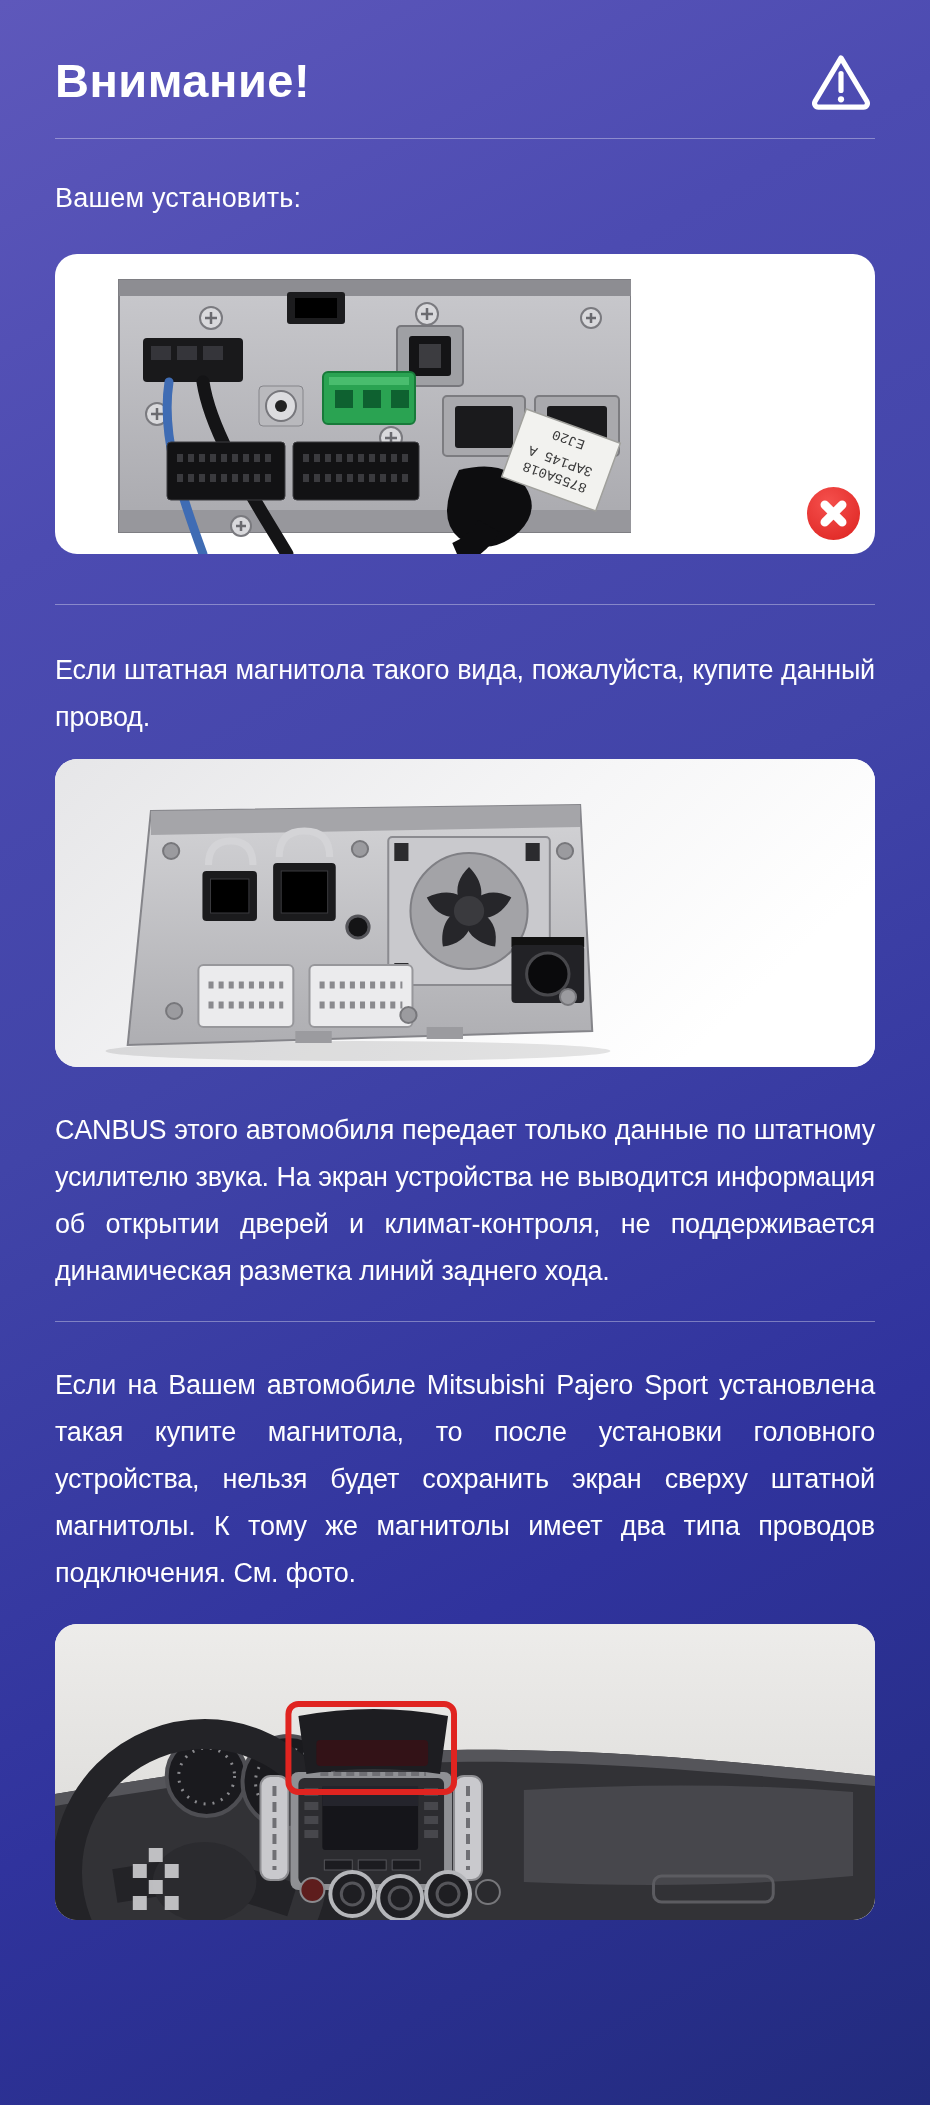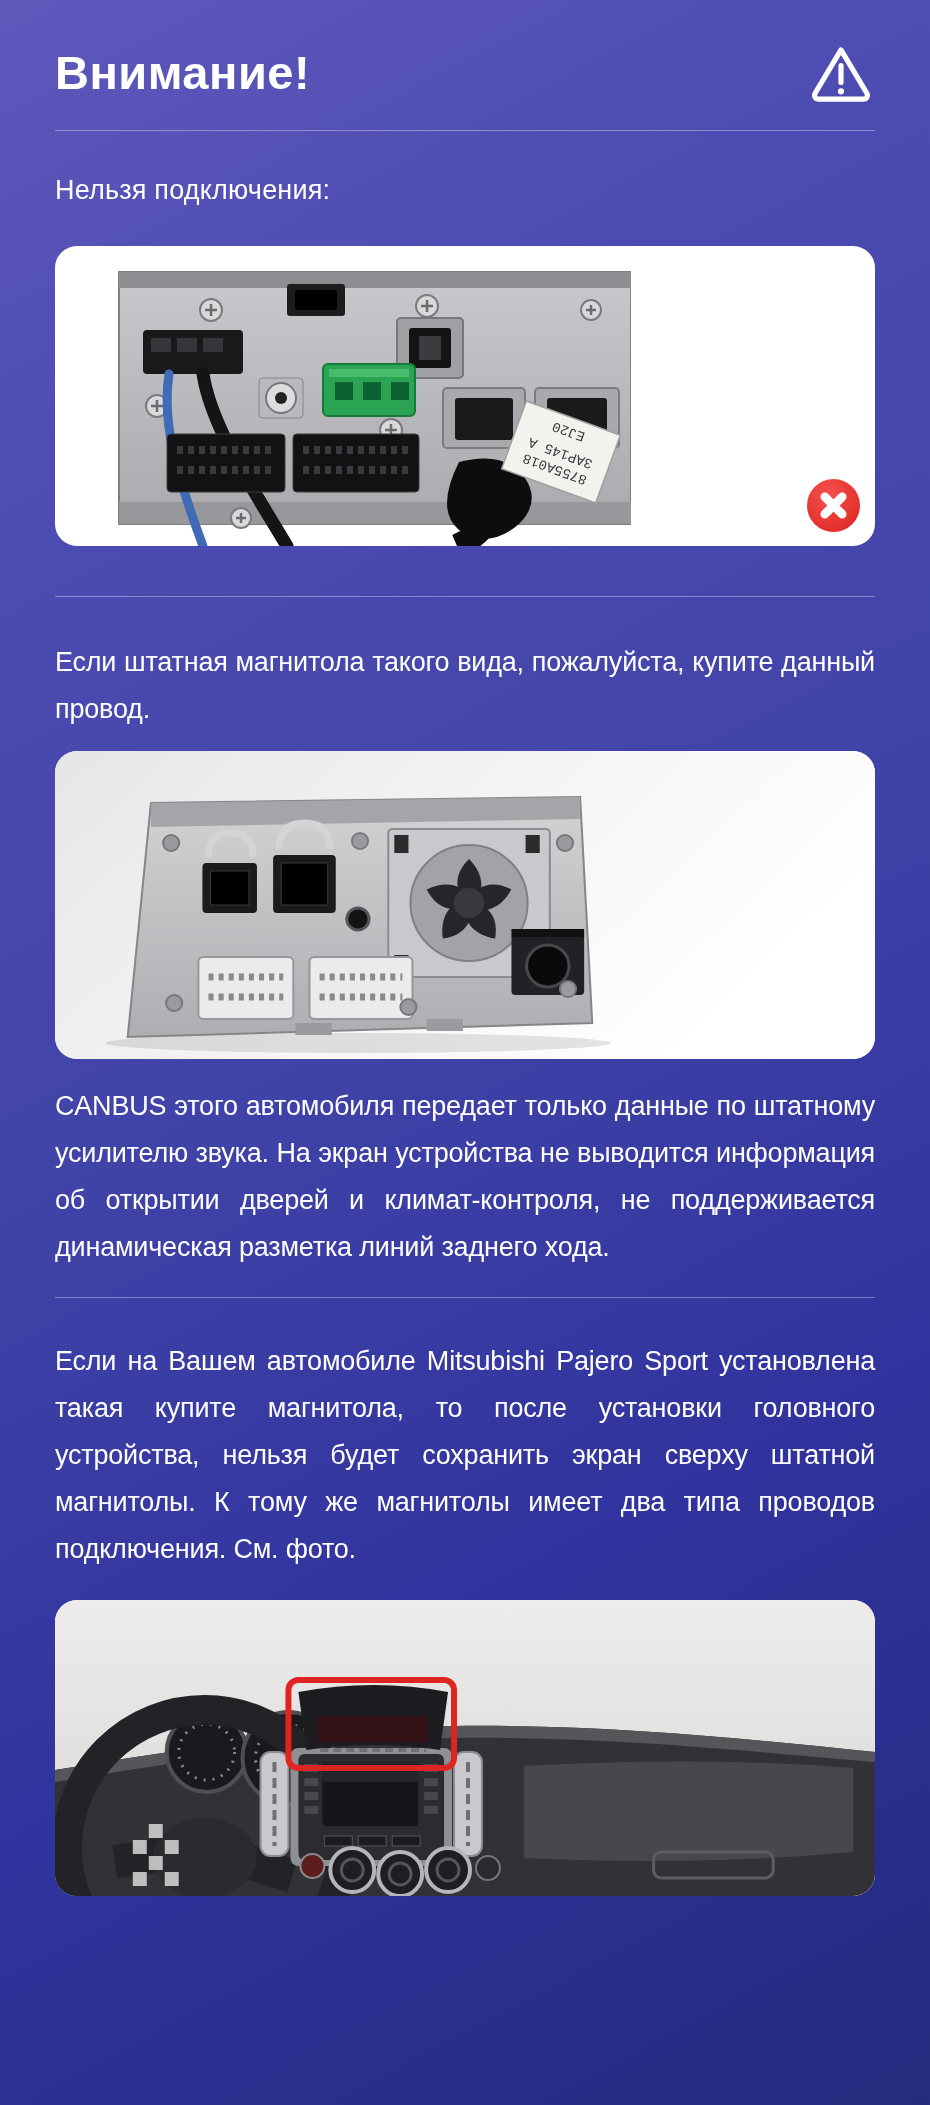--- a/index.html
+++ b/index.html
@@ -10,21 +10,21 @@
     width: 930px;
     height: 2105px;
     overflow: hidden;
   }
   .page {
     width: 930px;
     height: 2105px;
     overflow: hidden;
     background: linear-gradient(152deg, #5e58bb 0%, #4c4bb1 22%, #4144a8 45%, #30339d 72%, #222b7d 100%);
   }
-  .content { padding: 0 55px; }
+  .content { padding: 8px 55px; }
 
   .header-row {
     padding-top: 38px;
     display: flex;
     align-items: center;
     justify-content: space-between;
     height: 108px;
   }
   .page-title {
     font-size: 47px;
@@ -50,21 +50,21 @@
     letter-spacing: 0.2px;
   }
 
   .body-text, .body-block p {
     font-size: 27px;
     line-height: 47px;
     letter-spacing: -0.2px;
     text-align: justify;
   }
   .wire-note { margin-top: 42px; }
-  .canbus-block { margin-top: 24px; }
+  .canbus-block { margin-top: 40px; }
   .pajero-note { margin-top: 40px; }
 
   .card {
     position: relative;
     background: #ffffff;
     border-radius: 22px;
     overflow: hidden;
   }
   .card-1 { margin-top: 39px; height: 300px; }
   .card-2 { margin-top: 18px; height: 308px; }
@@ -103,21 +103,21 @@
         <svg viewBox="0 0 68 62">
           <path d="M34 6.5 L61.5 52.5 a4.2 4.2 0 0 1 -3.6 6.3 H10.1 a4.2 4.2 0 0 1 -3.6 -6.3 Z" fill="none" stroke="#ffffff" stroke-width="5.5" stroke-linejoin="round"></path>
           <line x1="34" y1="23" x2="34" y2="41" stroke="#ffffff" stroke-width="5.5" stroke-linecap="round"></line>
           <circle cx="34" cy="50.5" r="3.3" fill="#ffffff"></circle>
         </svg>
       </div>
     </div>
 
     <div class="divider divider-1"></div>
 
-    <p class="section-label">Нельзя подключения:</p>
+    <p class="section-label">Вашем установить:</p>
 
     <div class="card card-1">
       <svg class="photo-1" viewBox="0 0 540 280">
         <defs>
           <linearGradient id="metal1" x1="0" y1="0" x2="0" y2="1">
             <stop offset="0" stop-color="#c9c9cd"></stop>
             <stop offset="1" stop-color="#a9a9ae"></stop>
           </linearGradient>
         </defs>
         <rect x="28" y="6" width="512" height="252" fill="url(#metal1)" stroke="#7e7e83" stroke-width="2"></rect>

